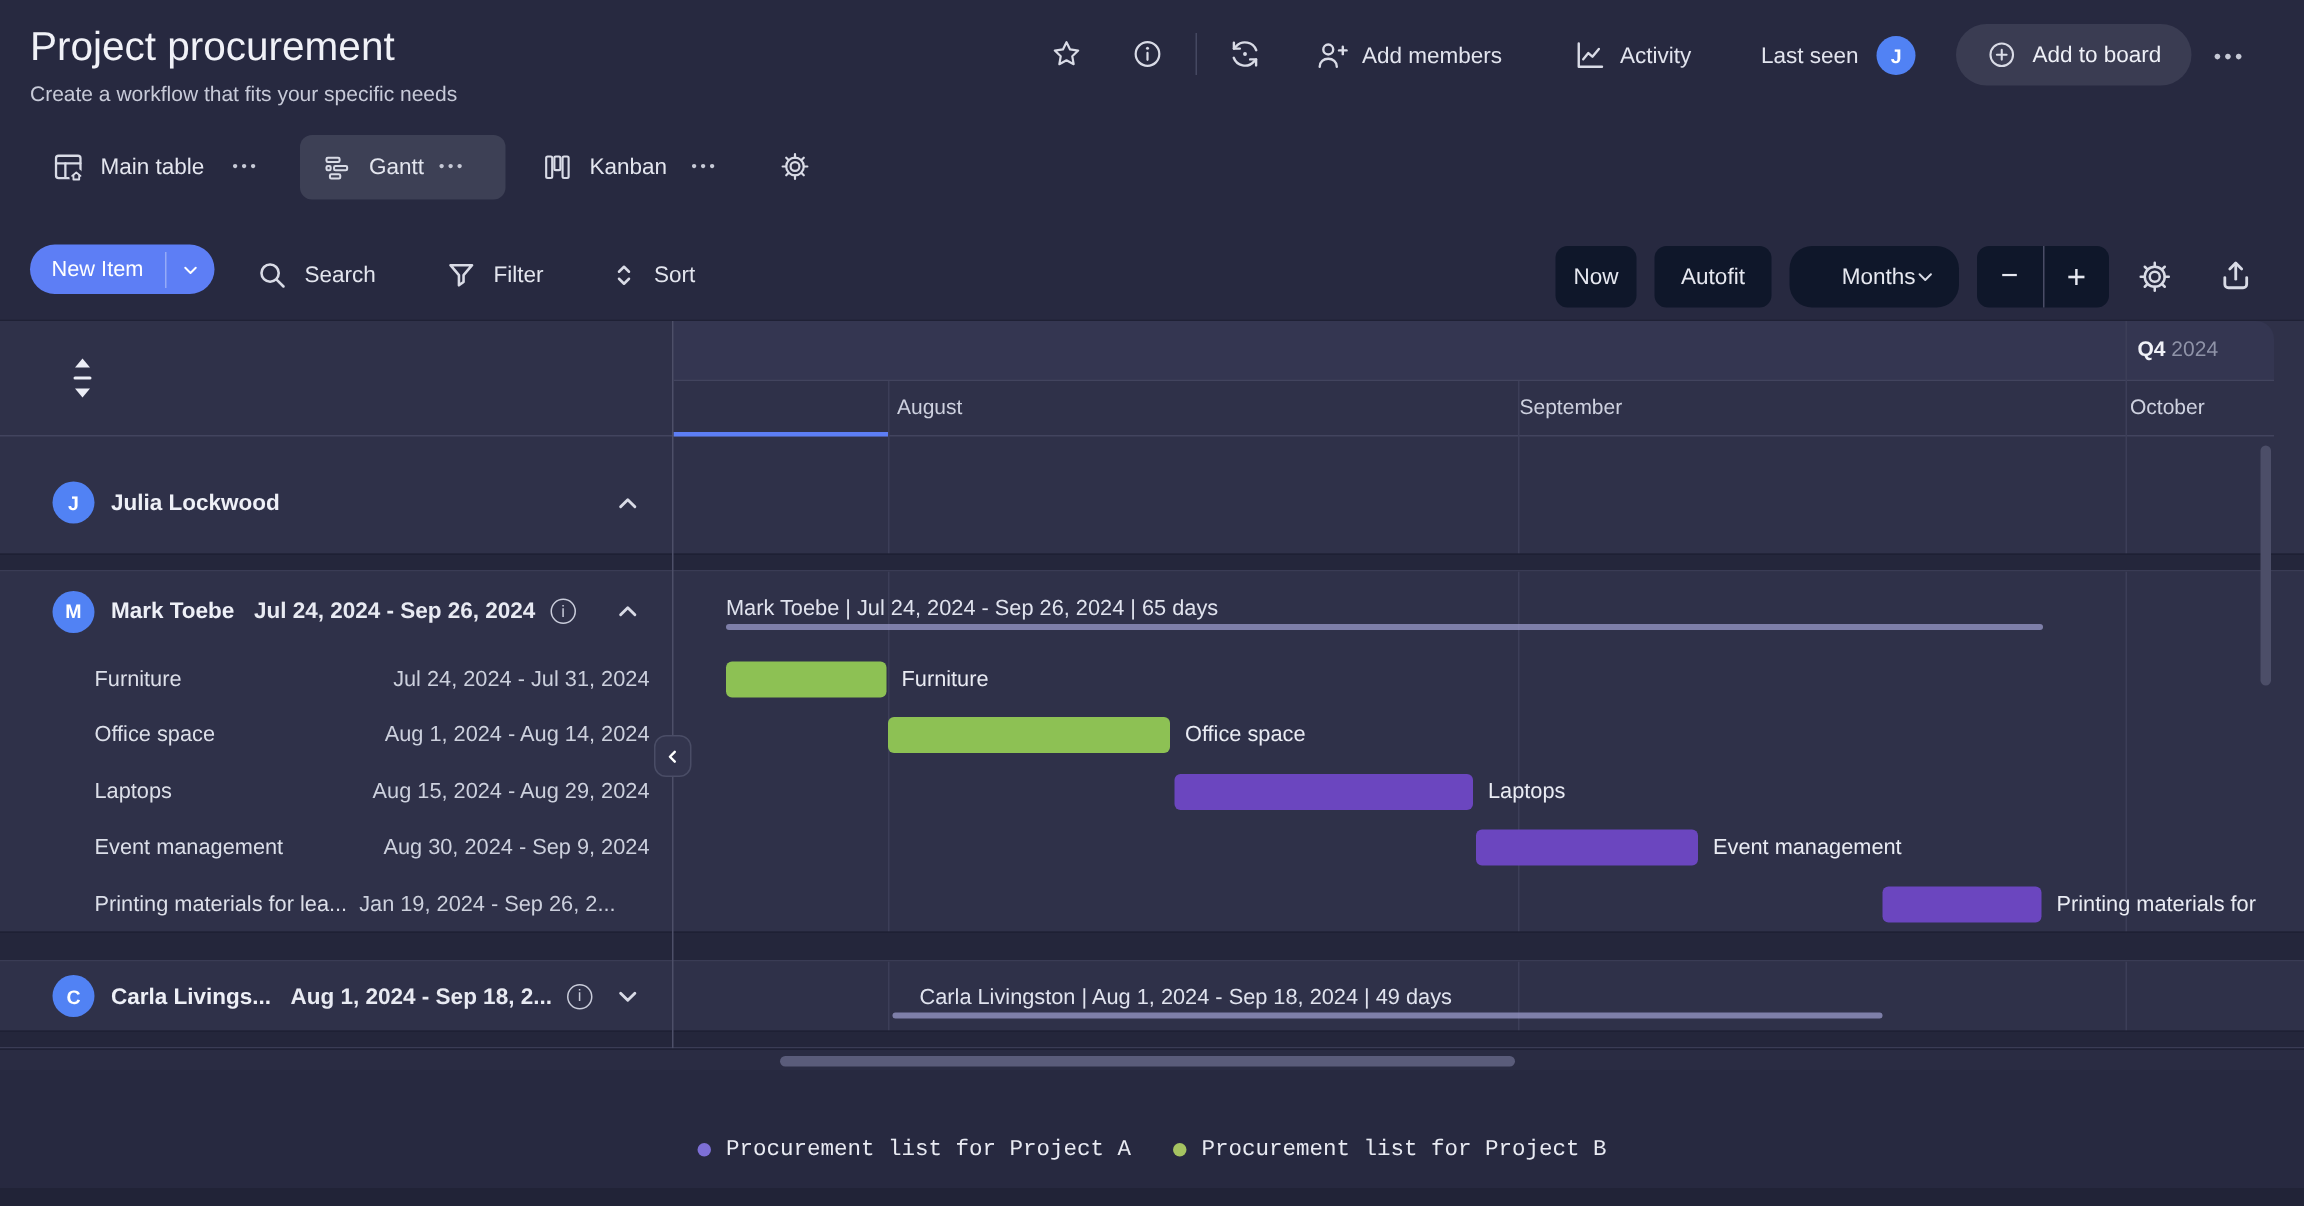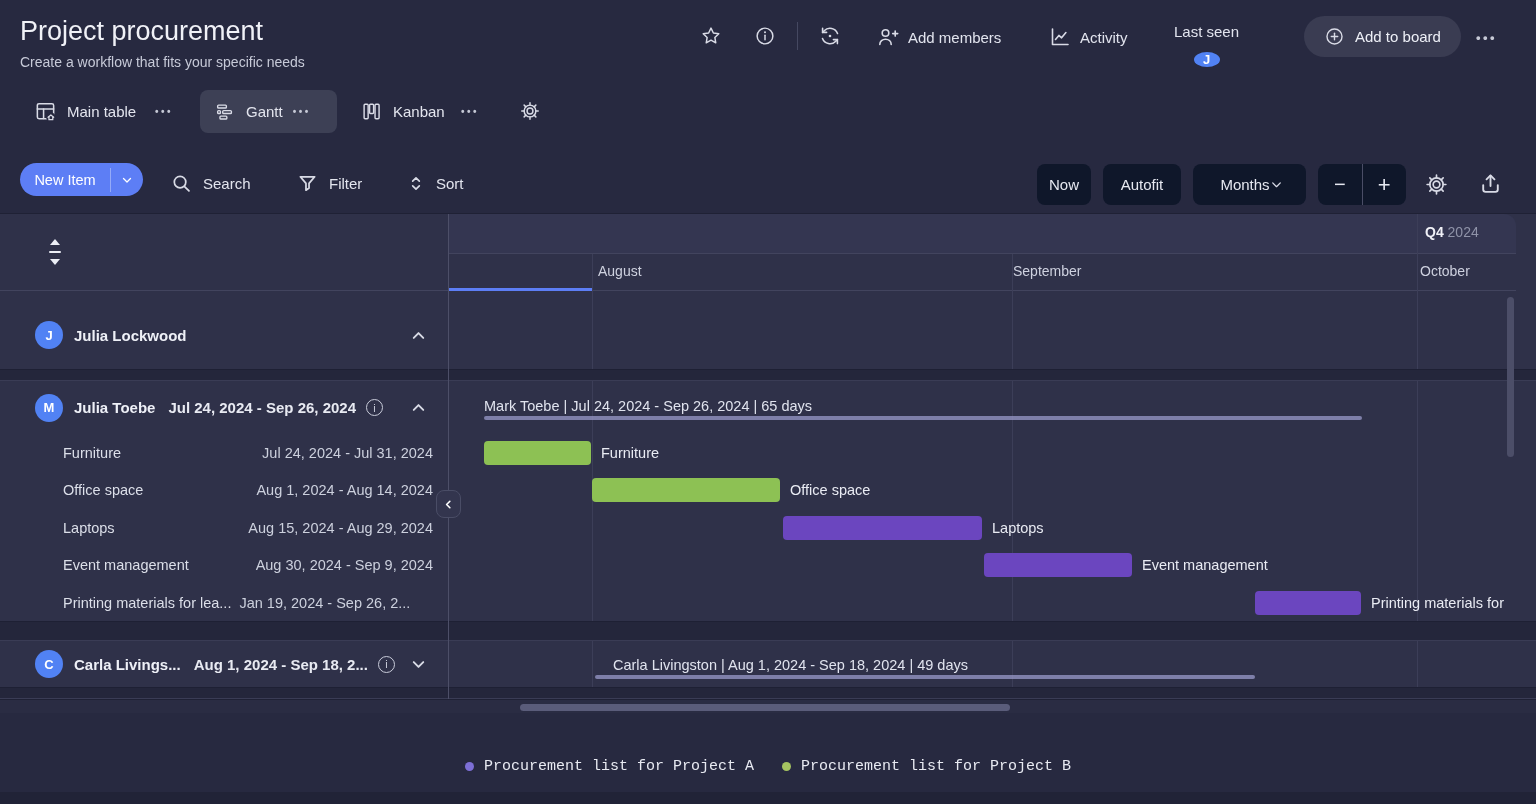--- a/index.html
+++ b/index.html
@@ -99,21 +99,21 @@
   </div>
   <div class="abs hact row" style="left:1048px; top:24px; height:26px;">
     <span>
       <svg width="24" height="24" viewBox="0 0 24 24">
         <path class="ic" d="M4.5 4v15.5H20"></path>
         <path class="ic" d="M7.5 14.5l3.4-4.1 2.7 2.4 4.3-5.2"></path>
       </svg>
     </span>
     <span>Activity</span>
   </div>
-  <div class="abs hact row" style="left:1174px; top:23px; height:28px; gap:12px;flex-direction:column;">
+  <div class="abs hact row" style="left:1174px; top:23px; height:28px; gap:12px;">
     <span>Last seen</span>
     <span class="avatar" style="background: rgb(81, 130, 244);">J</span>
   </div>
   <div class="abs pillbtn" style="left:1304px; top:16px;">
     <span>
       <svg width="21" height="21" viewBox="0 0 24 24">
           <circle class="ic" cx="12" cy="12" r="8.6"></circle>
           <path class="ic" d="M12 8.3v7.4"></path>
           <path class="ic" d="M8.3 12h7.4"></path>
         </svg>
@@ -210,21 +210,21 @@
     </span>
     <span>Sort</span>
   </div>
 
   <div class="abs tbtn" style="left:1037px; top:164px; width:54px;">
     <span>Now</span>
   </div>
   <div class="abs tbtn" style="left:1103px; top:164px; width:78px;">
     <span>Autofit</span>
   </div>
-  <div class="abs tbtn" style="left:1193px; top:164px; width:113px; justify-content:center; padding:0 16px 0 20px;">
+  <div class="abs tbtn" style="left:1193px; top:164px; width:113px; justify-content:flex-end; padding:0 16px 0 20px;border-radius:15px;">
     <span>Months</span>
     <span>
       <svg width="13" height="13" viewBox="0 0 24 24">
           <path class="ic" style="stroke-width:2.4" d="M5 9l7 7 7-7"></path>
         </svg>
     </span>
   </div>
   <div class="abs tbtn" style="left:1318px; top:164px; width:88px; padding:0;">
     <div style="flex:1; text-align:center; font-size:20px;">−</div>
     <div style="width:1px; height:41px; background:#4a4d66;"></div>
@@ -285,21 +285,21 @@
         <svg width="19" height="19" viewBox="0 0 24 24">
             <path class="ic" style="stroke-width:2.4" d="M6 15l6-6 6 6"></path>
           </svg>
       </span>
     </div>
 
     <div class="sep" style="top:155px; height:12px;"></div>
 
     <div class="abs row" style="left:0; top:167px; width:448px; height:53px; padding:0 20px 0 35px;">
       <span class="avatar" style="width: 28px; height: 28px; background: rgb(81, 130, 244);">M</span>
-      <span class="gname" style="margin-left:11px;">Julia Toebe</span>
+      <span class="gname" style="margin-left:11px;">Mark Toebe</span>
       <span class="gdates" style="margin-left:13px;">Jul 24, 2024 - Sep 26, 2024</span>
       <span class="infoc" style="margin-left:10px;">i</span>
       <span style="margin-left:auto;">
         <svg width="19" height="19" viewBox="0 0 24 24">
             <path class="ic" style="stroke-width:2.4" d="M6 15l6-6 6 6"></path>
           </svg>
       </span>
     </div>
 
     <div class="abs row" style="left:0; top:220px; width:448px; height:37px; padding:0 15px 0 63px;">

